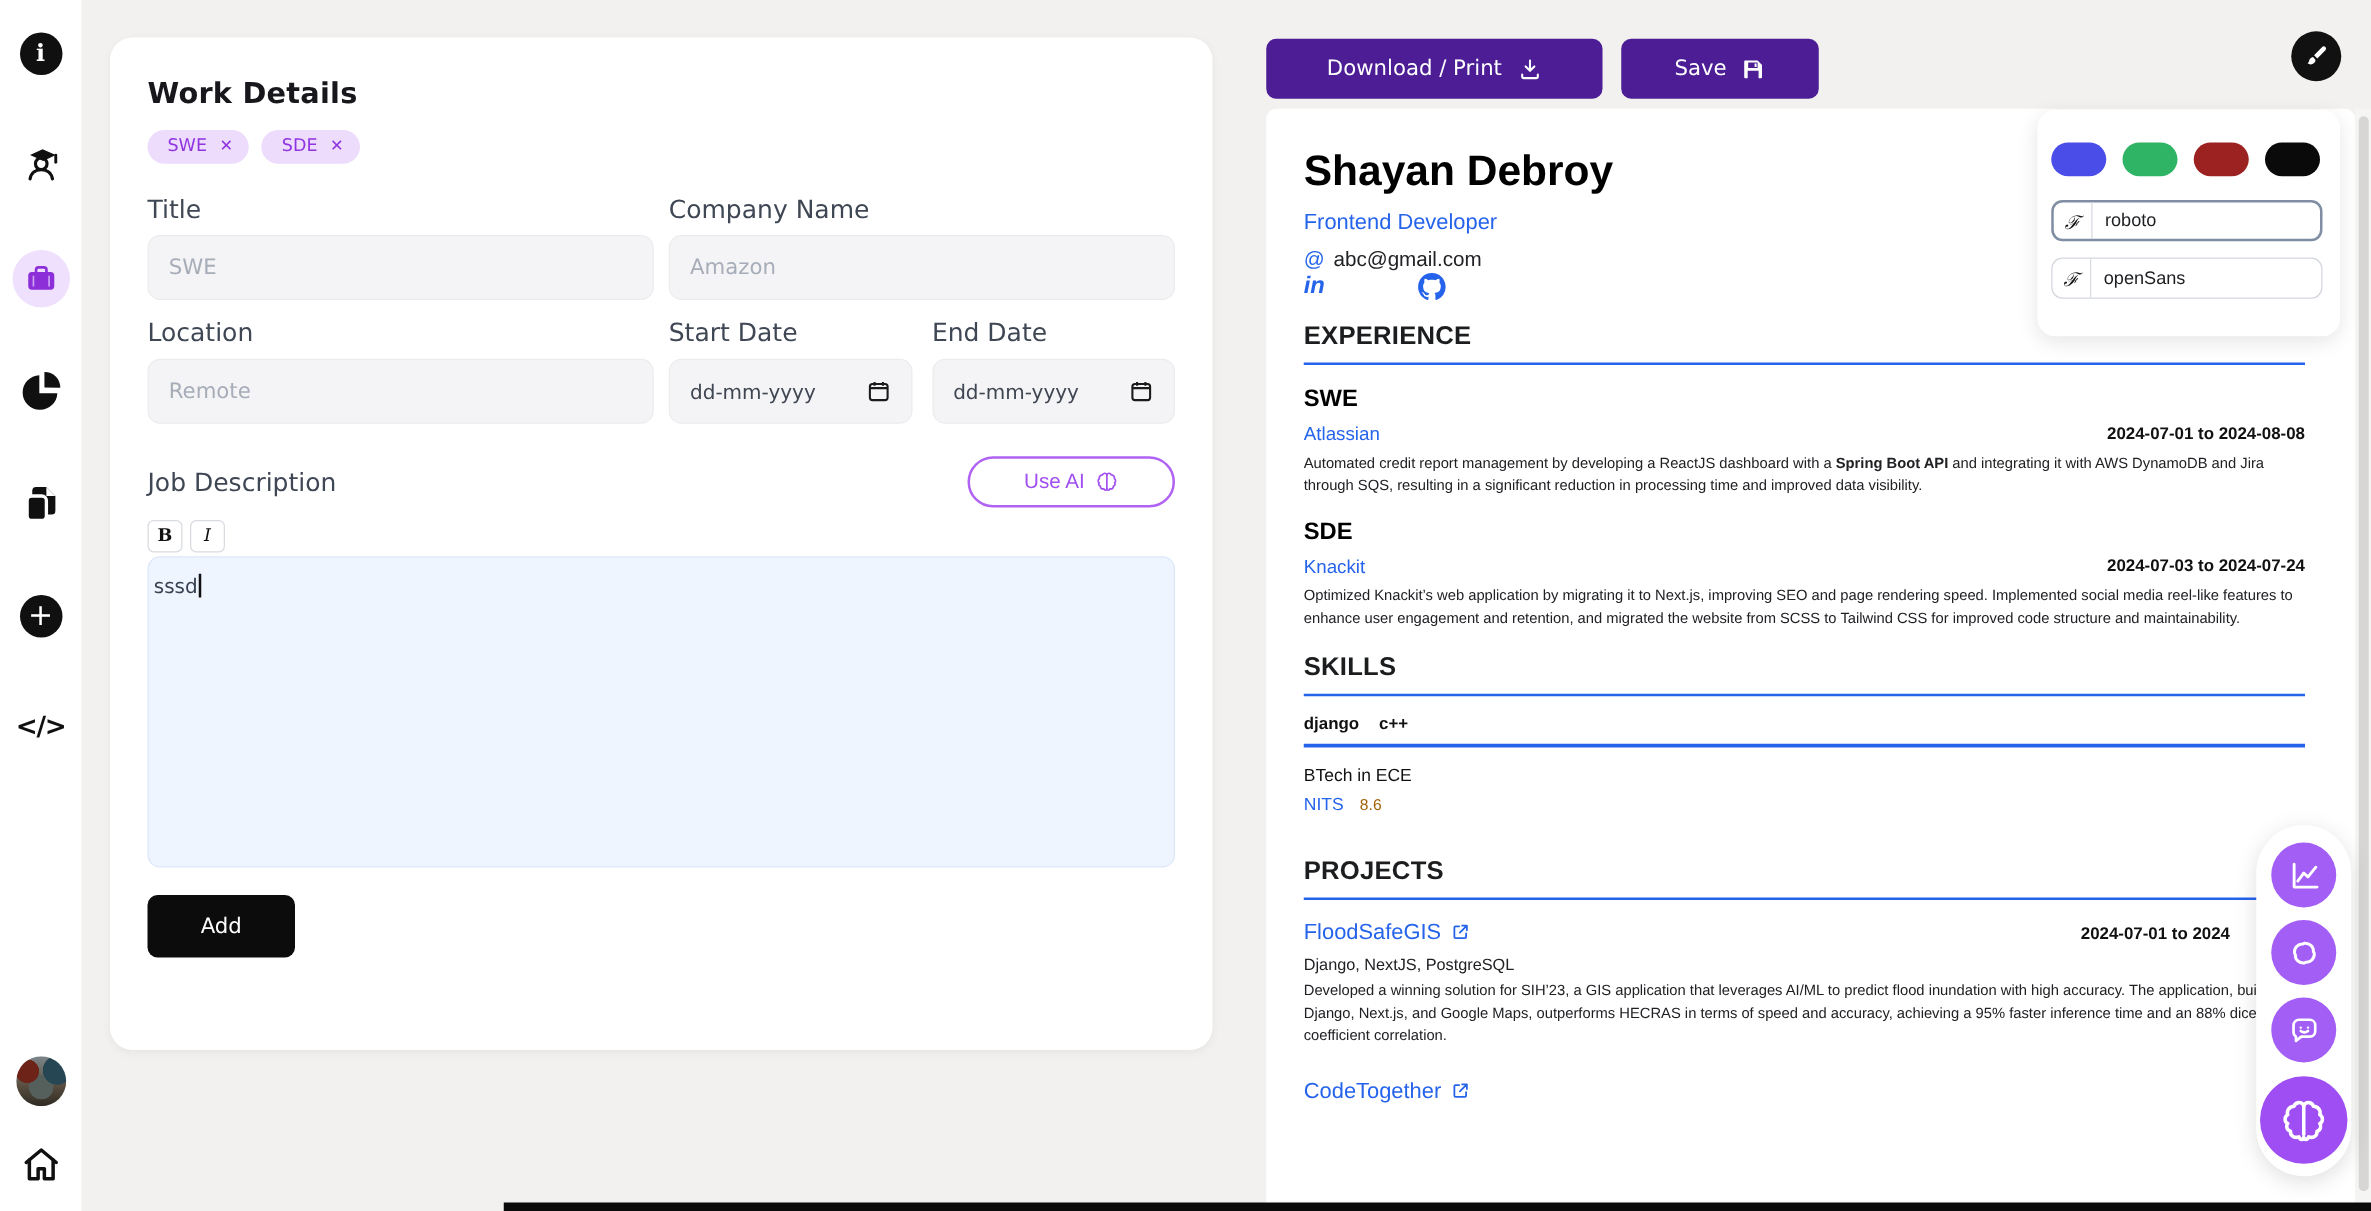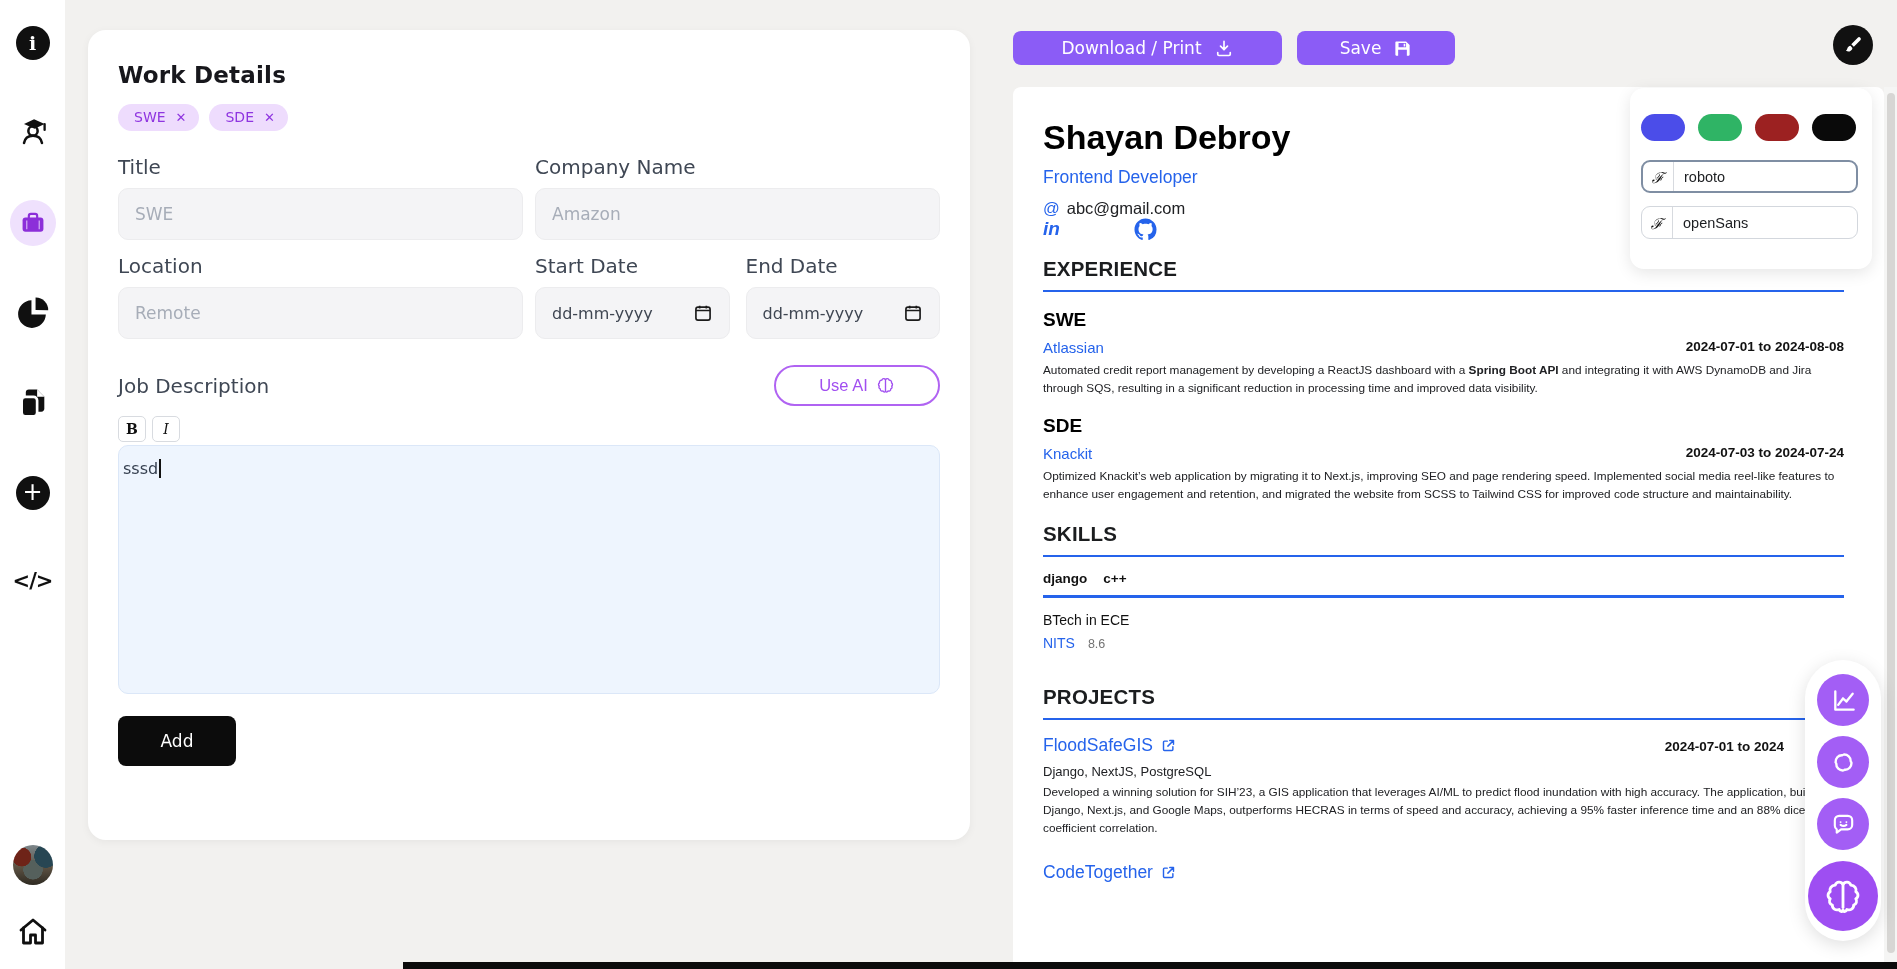--- a/index.html
+++ b/index.html
@@ -42,21 +42,21 @@
          justify-content:center;font-family:"DejaVu Serif",serif;font-size:14px;cursor:pointer;color:#101010;}
   .bibtn.i{font-style:italic;}
   .bibtn.b{font-weight:700;}
   .jdarea{margin-top:3px;height:249px;background:#eef5fe;border:1px solid #dbe7f8;border-radius:10px;
           padding:13px 4px;font-size:16px;color:#374151;box-sizing:border-box;cursor:text;}
   .caret{display:inline-block;width:1.5px;height:19px;background:#111;vertical-align:-4px;margin-left:1px;}
   .addbtn{margin-top:22px;width:118px;height:50px;background:#0c0c0c;color:#fff;border:none;border-radius:8px;
           font-size:17px;font-family:inherit;cursor:pointer;}
 
   
-  .toolbtn{position:absolute;top:31px;height:34px;background:#8b5cf6;color:#fff;border:none;border-radius:8px;
+  .toolbtn{position:absolute;top:31px;height:48px;background:#4c1d95;color:#fff;border:none;border-radius:8px;
            display:flex;align-items:center;justify-content:center;gap:12px;font-size:17px;font-family:inherit;cursor:pointer;}
   .btn-dl{left:1013px;width:269px;}
   .btn-save{left:1297px;width:158px;}
 
   
   .paper{position:absolute;left:1013px;top:87px;width:871px;height:882px;background:#fff;border-radius:8px 8px 0 0;
          padding:30px 40px 0 30px;box-sizing:border-box;font-family:"Liberation Sans",sans-serif;color:#202124;overflow:hidden;}
   .r-name{font-size:34px;font-weight:700;color:#000;line-height:1.2;}
   .r-role{margin-top:9px;font-size:17.5px;color:#2563eb;cursor:pointer;}
   .r-email{margin-top:11px;font-size:16.5px;color:#202124;}
@@ -67,21 +67,21 @@
   .r-rule{margin-top:9px;height:2.5px;background:#2563eb;}
   .j-title{margin-top:17px;font-size:19px;font-weight:700;color:#000;}
   .j-line{margin-top:8px;display:flex;justify-content:space-between;align-items:flex-start;}
   .j-co{font-size:15px;color:#2563eb;cursor:pointer;}
   .j-dates{font-size:13.5px;font-weight:700;color:#111;}
   .j-desc{margin-top:6px;font-size:11.8px;line-height:1.52;color:#202124;}
   .skills-line{margin-top:14px;display:flex;gap:16px;font-size:13.5px;font-weight:700;color:#111;}
   .edu-degree{margin-top:14px;font-size:14px;color:#111;}
   .edu-line{margin-top:7px;display:flex;align-items:baseline;gap:13px;}
   .edu-school{font-size:14px;color:#2563eb;cursor:pointer;}
-  .edu-gpa{font-size:12.5px;color:#737373;}
+  .edu-gpa{font-size:12.5px;color:#a16207;}
   .p-row{margin-top:15px;display:flex;justify-content:space-between;align-items:baseline;}
   .p-row.second{margin-top:24px;}
   .p-title{font-size:17.5px;color:#2563eb;display:flex;align-items:center;gap:8px;cursor:pointer;}
   .p-dates{font-size:13.5px;font-weight:700;color:#111;}
   .clip-offset{margin-right:60px;}
   .p-tech{margin-top:8px;font-size:13px;color:#202124;}
 
   
   .stylepanel{position:absolute;left:1630px;top:88px;width:242px;height:181px;background:#fff;border-radius:14px;
               box-shadow:0 4px 16px rgba(0,0,0,.10);padding:26px 14px 0 11px;box-sizing:border-box;z-index:5;}

